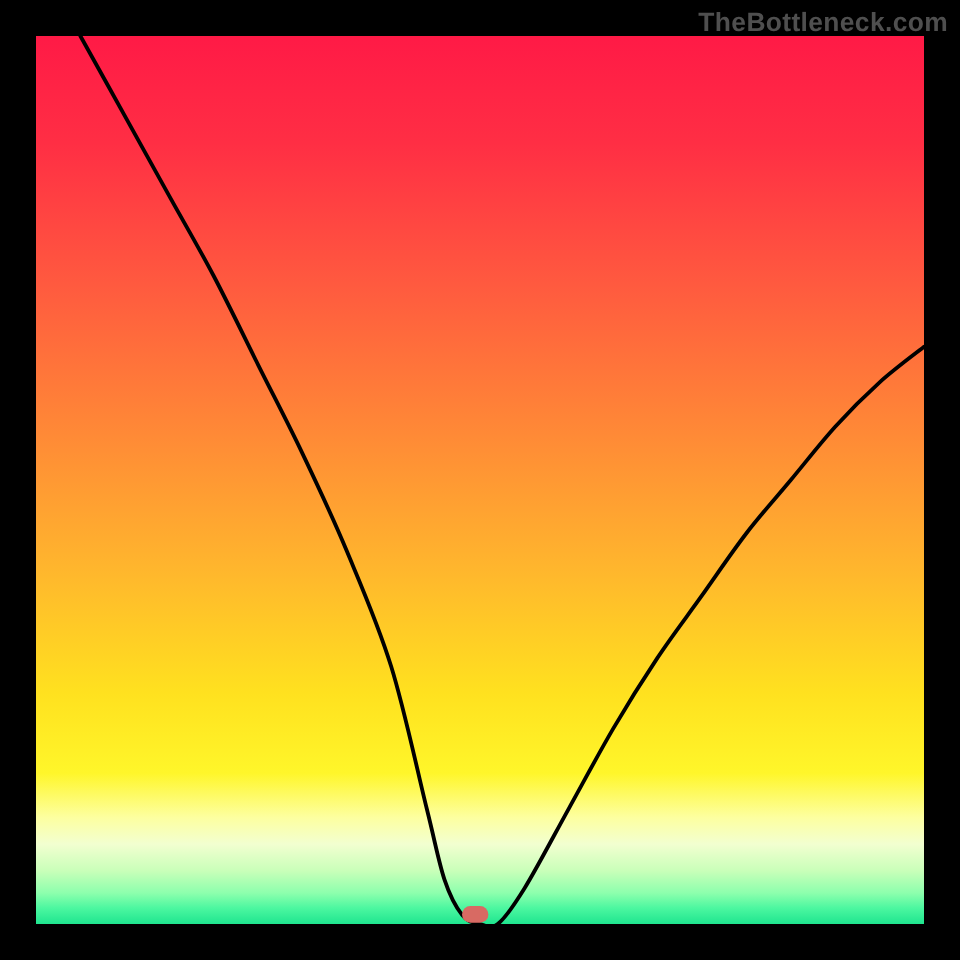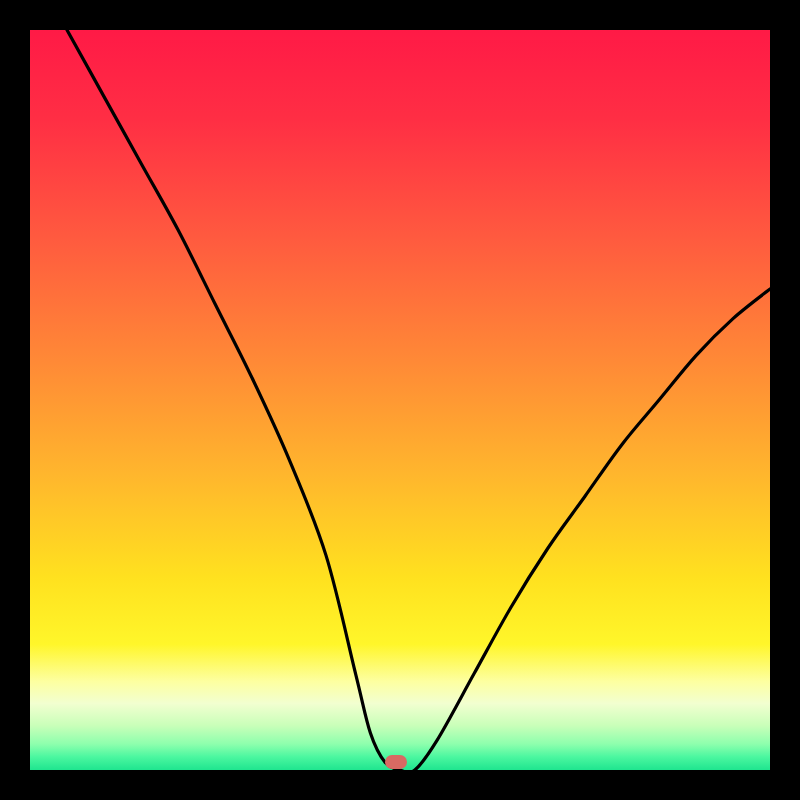--- a/index.html
+++ b/index.html
@@ -70,14 +70,15 @@
     <div class="gradient" id="bg-gradient" style="background: linear-gradient(rgb(255, 26, 70) 0%, rgb(255, 46, 68) 12%, rgb(255, 90, 63) 28%, rgb(255, 138, 54) 45%, rgb(255, 182, 45) 60%, rgb(255, 225, 31) 74%, rgb(255, 246, 42) 83%, rgb(253, 255, 160) 88%, rgb(242, 255, 208) 91%, rgb(201, 255, 185) 94%, rgb(141, 255, 173) 96.5%, rgb(76, 247, 160) 98.2%, rgb(31, 229, 143) 100%);"></div>
 
     <svg class="curve" viewBox="0 0 740 740" preserveAspectRatio="none">
       <path id="curve-path" d="M 37.0 0.0 C 43.2 11.1, 61.7 44.4, 74.0 66.6 C 86.3 88.8, 98.7 111.0, 111.0 133.2 C 123.3 155.4, 135.7 176.4, 148.0 199.8 C 160.3 223.2, 172.7 249.1, 185.0 273.8 C 197.3 298.5, 209.7 321.9, 222.0 347.8 C 234.3 373.7, 246.7 399.6, 259.0 429.2 C 271.3 458.8, 284.9 489.6, 296.0 525.4 C 307.1 561.2, 318.2 614.2, 325.6 643.8 C 333.0 673.4, 335.5 688.2, 340.4 703.0 C 345.3 717.8, 350.3 726.4, 355.2 732.6 C 360.1 738.8, 365.1 738.8, 370.0 740.0 C 374.9 741.2, 378.6 744.9, 384.8 740.0 C 391.0 735.1, 397.1 726.4, 407.0 710.4 C 416.9 694.4, 431.7 666.0, 444.0 643.8 C 456.3 621.6, 468.7 598.2, 481.0 577.2 C 493.3 556.2, 505.7 536.5, 518.0 518.0 C 530.3 499.5, 542.7 483.5, 555.0 466.2 C 567.3 448.9, 579.7 430.4, 592.0 414.4 C 604.3 398.4, 616.7 384.8, 629.0 370.0 C 641.3 355.2, 653.7 339.2, 666.0 325.6 C 678.3 312.0, 690.7 299.7, 703.0 288.6 C 715.3 277.5, 733.8 263.9, 740.0 259.0" fill="none" stroke="#000" stroke-width="3.2" stroke-linecap="round" stroke-linejoin="round"></path>
     </svg>
 
     <div class="marker" id="min-marker" style="left: 49.5%; top: 98.9%; background: rgb(216, 106, 99);"></div>
 
   </div>
 
+  <div class="watermark">TheBottleneck.com</div>
 
 </div>
 
 </body></html>

